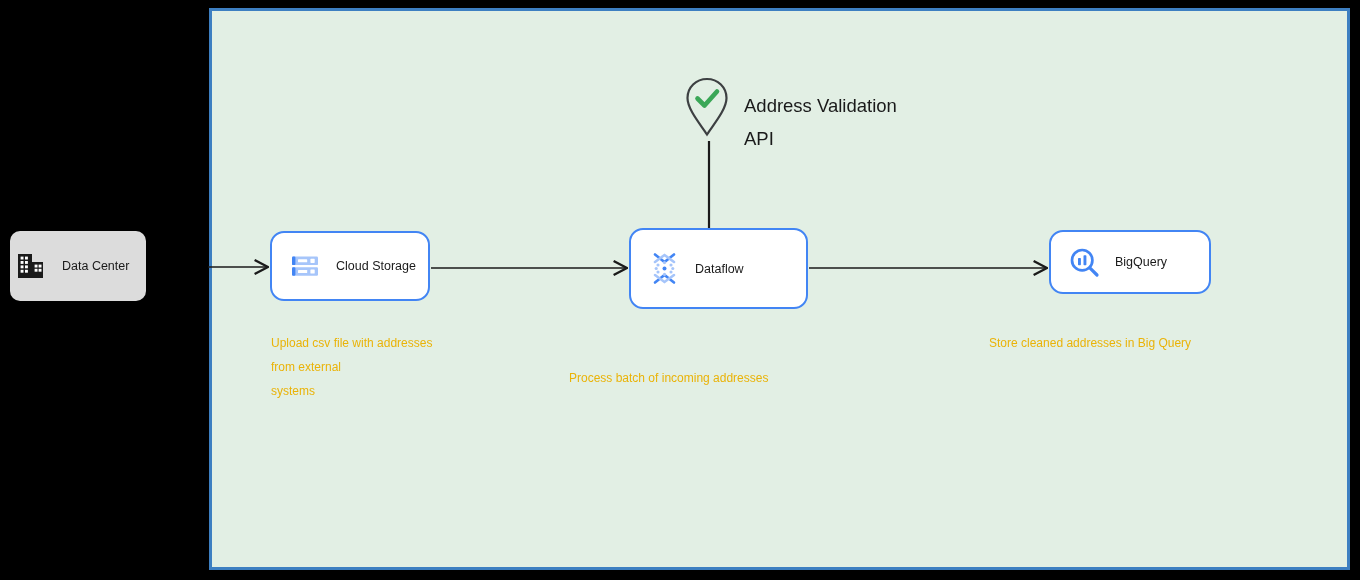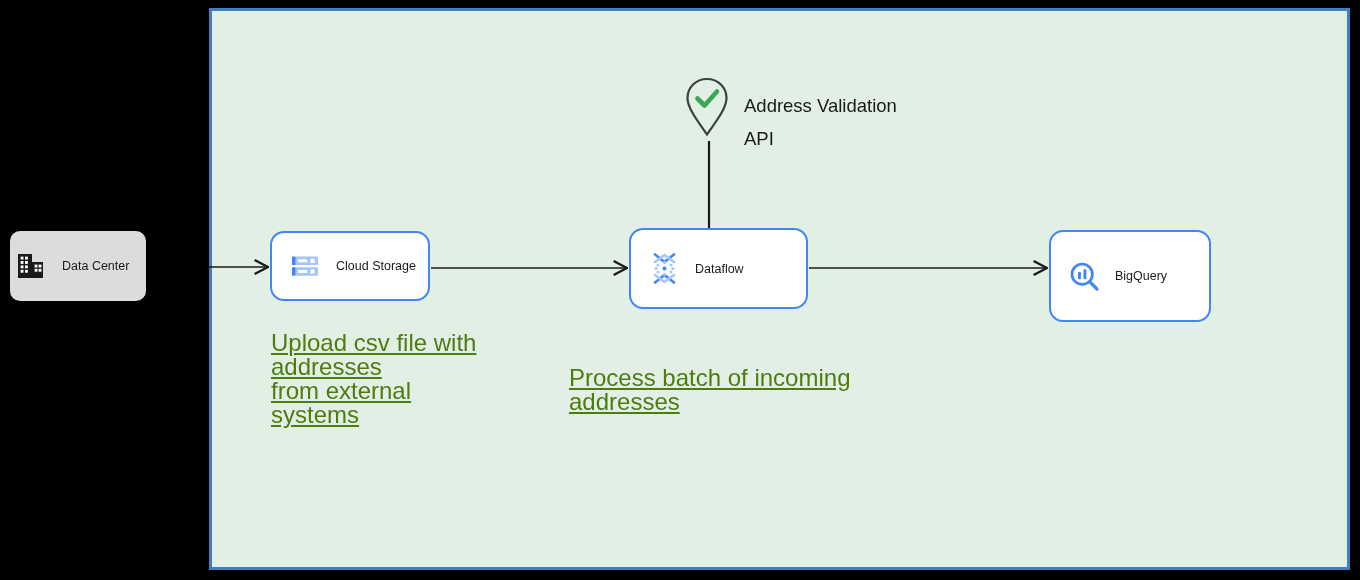--- a/index.html
+++ b/index.html
@@ -78,21 +78,21 @@
   #node-dataflow {
     left: 629px;
     top: 228px;
     width: 179px;
     height: 81px;
   }
   #node-bigquery {
     left: 1049px;
     top: 230px;
     width: 162px;
-    height: 92px;
+    height: 64px;
   }
 
   .icon-slot {
     flex: 0 0 auto;
     width: 32px;
     height: 32px;
     display: flex;
     align-items: center;
     justify-content: center;
   }
@@ -115,25 +115,24 @@
     line-height: 33px;
     color: #1a1a1a;
     margin-left: 13px;
     margin-top: 13px;
     white-space: pre-line;
   }
 
   
   .caption {
     position: absolute;
-    font-size: 24px;
+    font-size: 12px;
     line-height: 24px;
-    color: #4d7c0f;
+    color: #eab308;
     white-space: pre-line;
-    text-decoration: underline;
   }
   #caption-storage { left: 271px; top: 331px; width: 220px; }
   #caption-dataflow { left: 569px; top: 331px; width: 360px; margin-top: 35px; }
   #caption-bigquery { left: 989px; top: 331px; width: 360px; }
 
   
   #connectors {
     position: absolute;
     left: 0;
     top: 0;
@@ -247,14 +246,15 @@
         <line x1="20.8" y1="20.8" x2="28.0" y2="28.0" stroke="#4285f4" stroke-width="3.2" stroke-linecap="round"></line>
       </svg>
     </span>
     <span class="node-label">BigQuery</span>
   </div>
 
   <div class="caption" id="caption-storage">Upload csv file with addresses
 from external
 systems</div>
   <div class="caption" id="caption-dataflow">Process batch of incoming addresses</div>
+  <div class="caption" id="caption-bigquery">Store cleaned addresses in Big Query</div>
 
 </div>
 
 </body></html>

